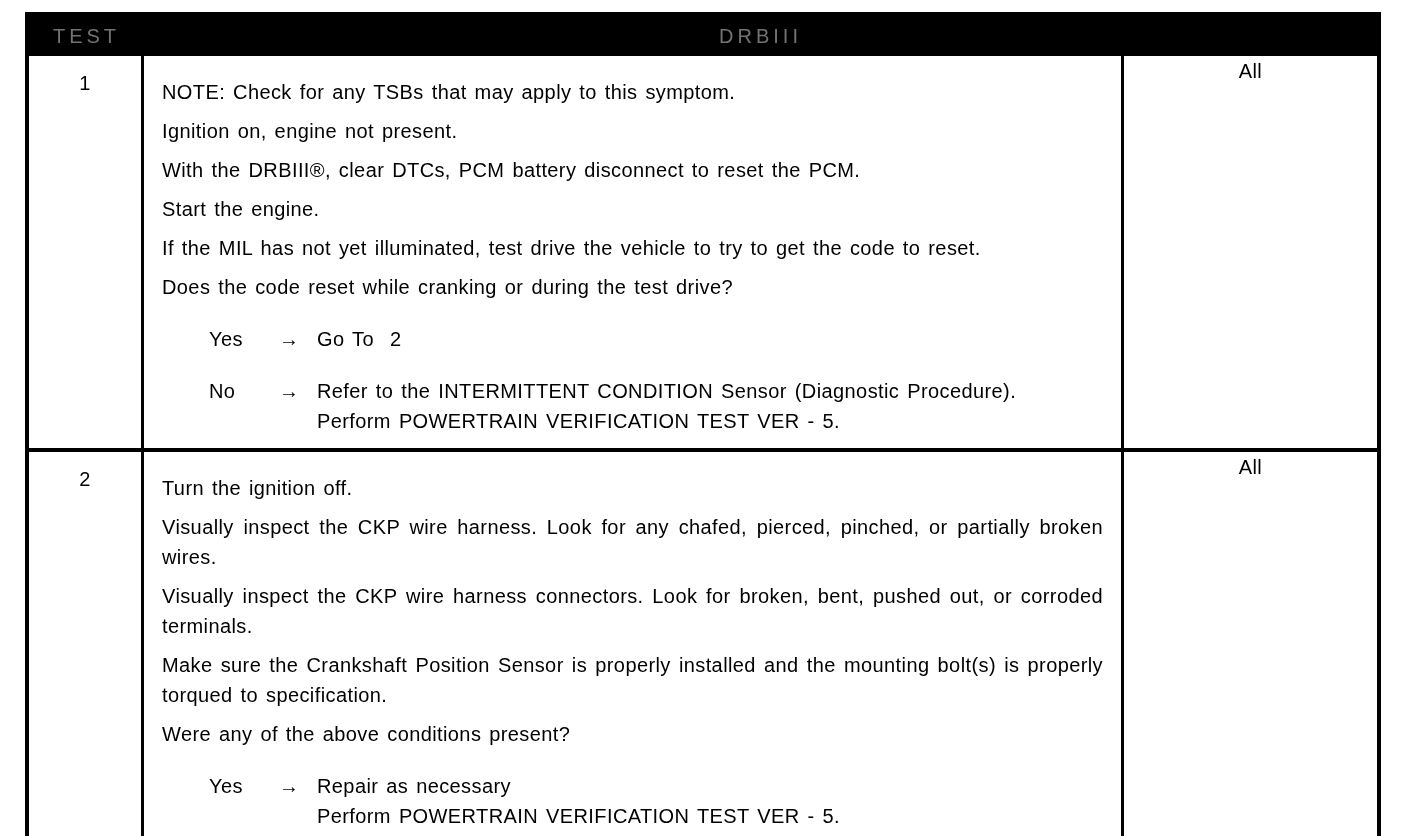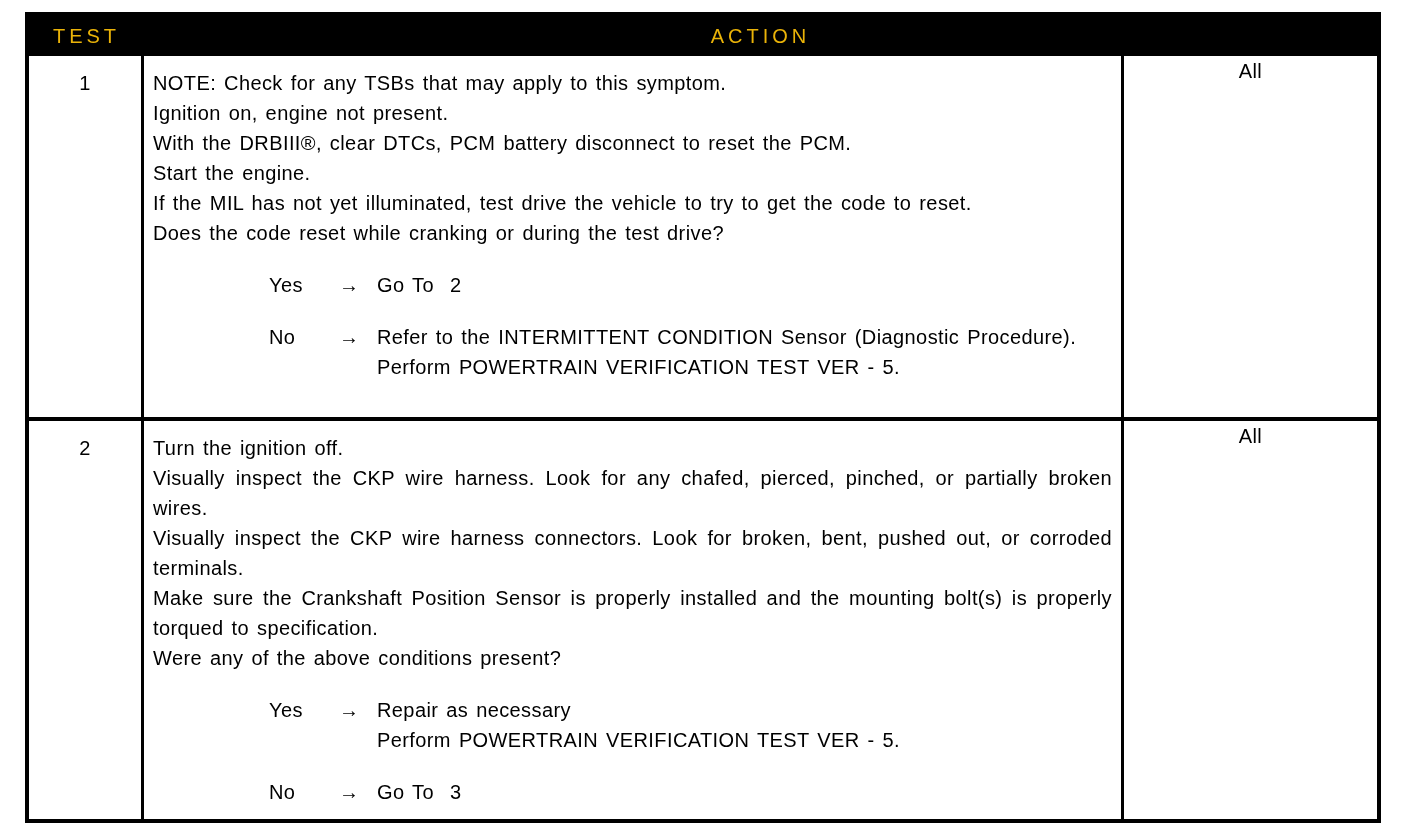--- a/index.html
+++ b/index.html
@@ -21,21 +21,21 @@
     left: 25px;
     top: 12px;
     width: 1356px;
     border: 4px solid #000000;
     box-sizing: border-box;
     background: #ffffff;
   }
   .thead {
     display: flex;
     background: #000000;
-    color: #eab308;
+    color: #737373;
     height: 40px;
     align-items: center;
     font-size: 20px;
     letter-spacing: 4px;
   }
   .th { box-sizing: border-box; text-align: center; }
   .th.col-test { width: 115px; }
   .th.col-action { flex: 1; }
   .th.col-applicability { width: 253px; }
 
@@ -64,40 +64,40 @@
     padding: 12px 9px 12px 9px;
   }
   .td.col-applicability {
     width: 253px;
     text-align: center;
   }
   .row-1 .td { min-height: 361px; }
   .row-2 .td { min-height: 392px; }
 
   .para {
-    margin: 0;
+    margin: 9px;
     text-align: justify;
   }
   .decision {
     display: flex;
     margin-top: 22px;
-    margin-left: 116px;
+    margin-left: 56px;
   }
   .d-label { width: 70px; flex: none; }
   .d-arrow { width: 38px; flex: none; }
   .d-result { flex: 1; white-space: pre-wrap; }
 </style>
 </head>
 <body>
 
 <div class="page">
   <div class="diag-table">
     <div class="thead">
       <div class="th col-test">TEST</div>
-      <div class="th col-action">ACTION</div>
+      <div class="th col-action">DRBIII</div>
     </div>
     <div>
   <div class="trow row-1">
     <div class="td col-test">1</div>
     <div class="td col-action">
             <div class="para">NOTE: Check for any TSBs that may apply to this symptom.</div>
             <div class="para">Ignition on, engine not present.</div>
             <div class="para">With the DRBIII®, clear DTCs, PCM battery disconnect to reset the PCM.</div>
             <div class="para">Start the engine.</div>
             <div class="para">If the MIL has not yet illuminated, test drive the vehicle to try to get the code to reset.</div>

